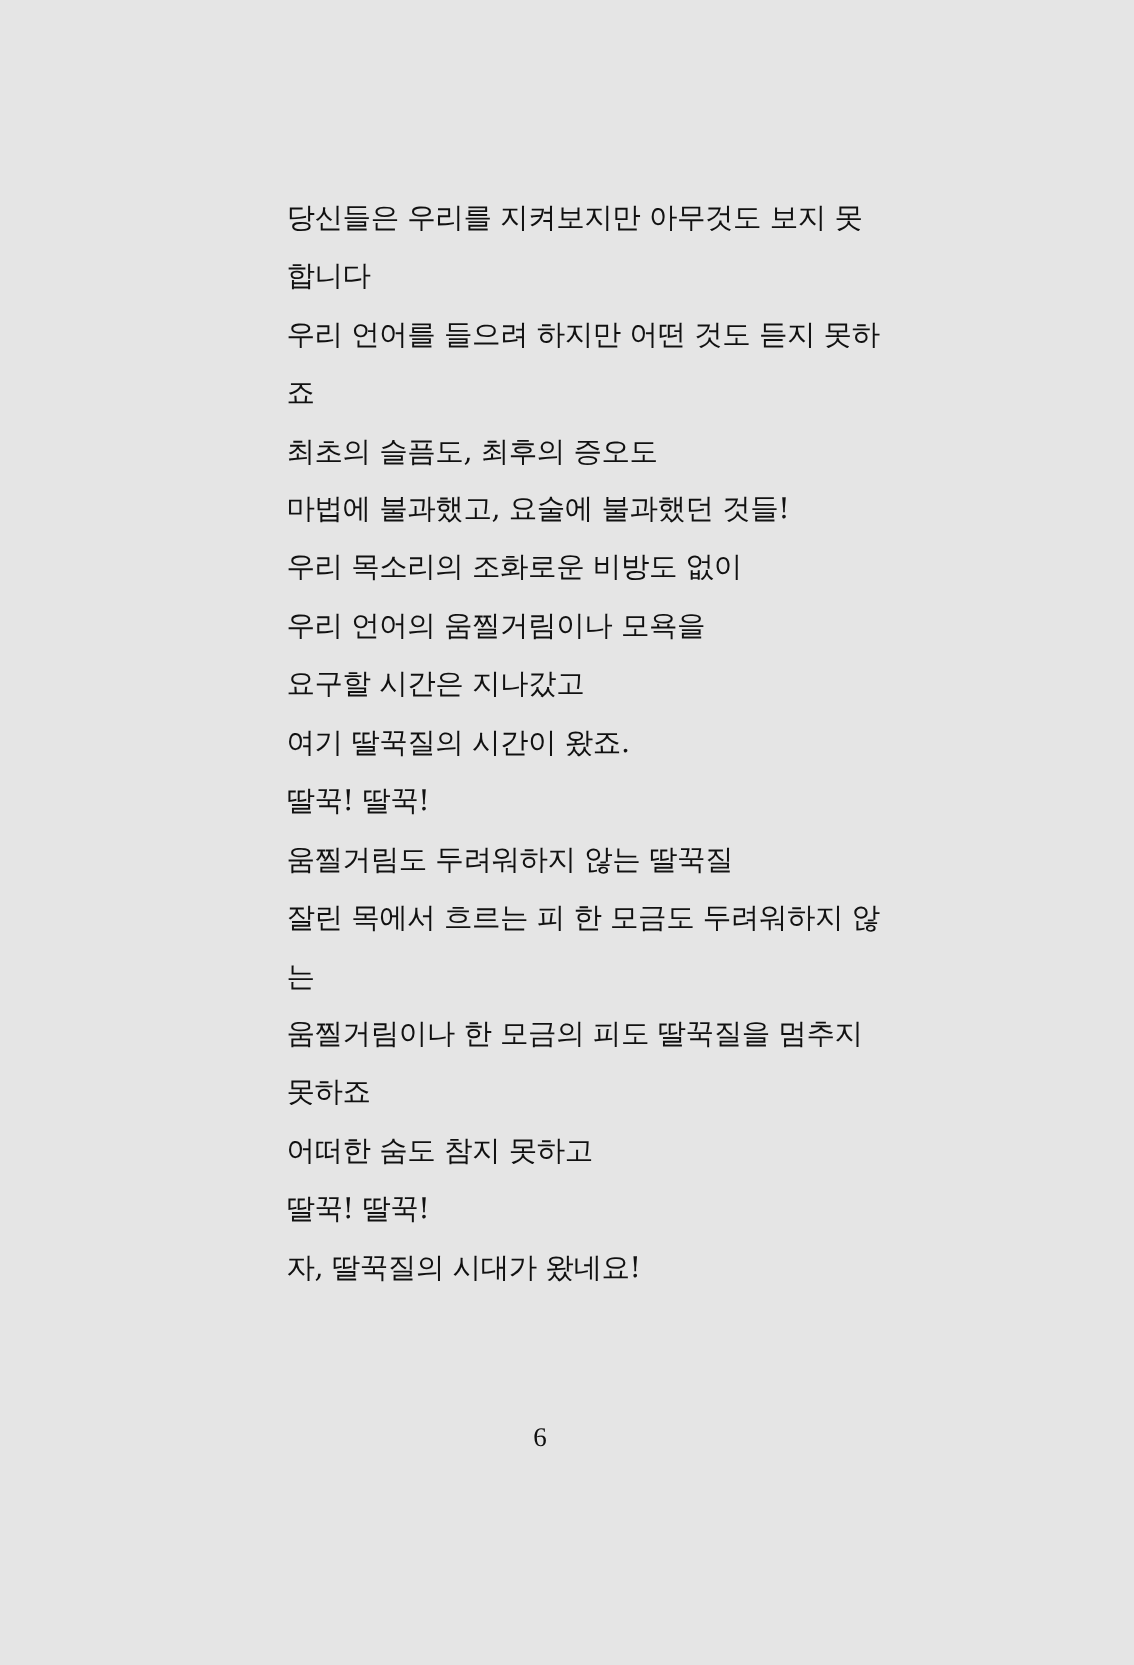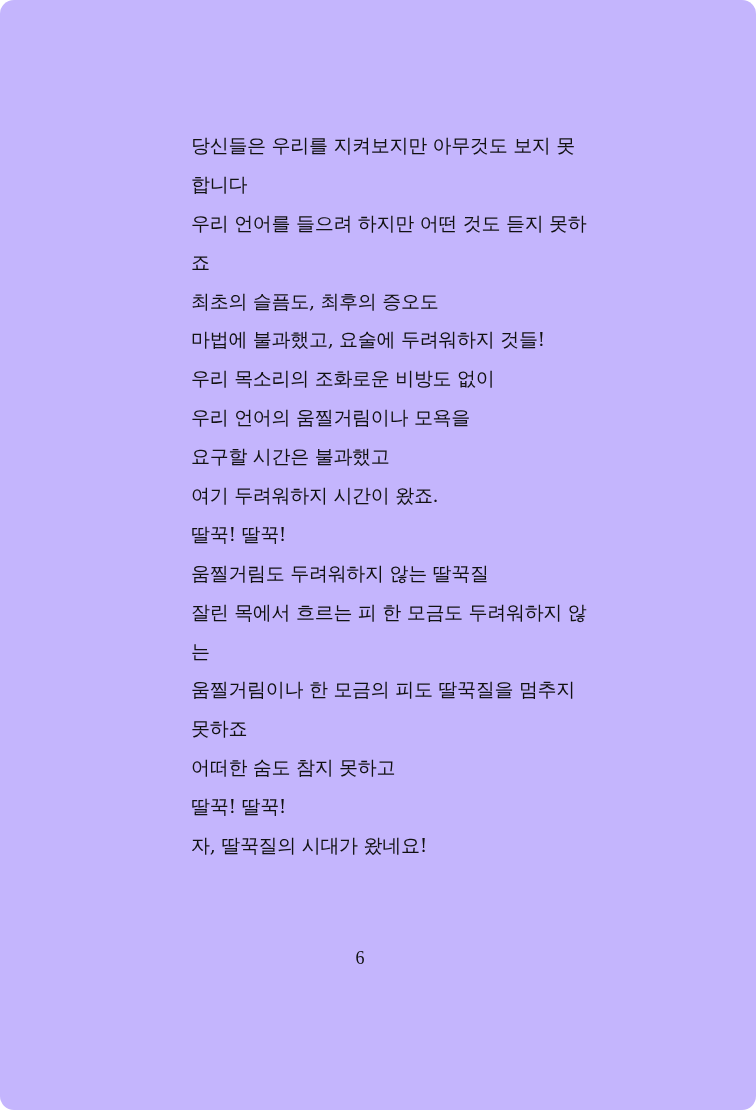--- a/index.html
+++ b/index.html
@@ -11,22 +11,21 @@
       width: 756px;
       height: 1110px;
       position: relative;
       overflow: hidden;
     }
     .page {
       position: absolute;
       left: 0; top: 0;
       width: 756px;
       height: 1110px;
-      background: #c4b5fd;
-      border-radius: 14px;
+      background: #e5e5e5;
     }
     .text-block {
       position: absolute;
       left: 191px;
       top: 126px;
       width: 405px;
       font-family: "DejaVu Serif", "Liberation Serif", serif;
       font-size: 19px;
       line-height: 38.9px;
       color: #111111;
@@ -51,25 +50,25 @@
 </head>
 <body>
 
 <div class="page">
   <div class="text-block">
     <span class="line">당신들은 우리를 지켜보지만 아무것도 보지 못</span>
     <span class="line">합니다</span>
     <span class="line">우리 언어를 들으려 하지만 어떤 것도 듣지 못하</span>
     <span class="line">죠</span>
     <span class="line">최초의 슬픔도, 최후의 증오도</span>
-    <span class="line">마법에 불과했고, 요술에 두려워하지 것들!</span>
+    <span class="line">마법에 불과했고, 요술에 불과했던 것들!</span>
     <span class="line">우리 목소리의 조화로운 비방도 없이</span>
     <span class="line">우리 언어의 움찔거림이나 모욕을</span>
-    <span class="line">요구할 시간은 불과했고</span>
-    <span class="line">여기 두려워하지 시간이 왔죠.</span>
+    <span class="line">요구할 시간은 지나갔고</span>
+    <span class="line">여기 딸꾹질의 시간이 왔죠.</span>
     <span class="line">딸꾹! 딸꾹!</span>
     <span class="line">움찔거림도 두려워하지 않는 딸꾹질</span>
     <span class="line">잘린 목에서 흐르는 피 한 모금도 두려워하지 않</span>
     <span class="line">는</span>
     <span class="line">움찔거림이나 한 모금의 피도 딸꾹질을 멈추지</span>
     <span class="line">못하죠</span>
     <span class="line">어떠한 숨도 참지 못하고</span>
     <span class="line">딸꾹! 딸꾹!</span>
     <span class="line">자, 딸꾹질의 시대가 왔네요!</span>
   </div>

